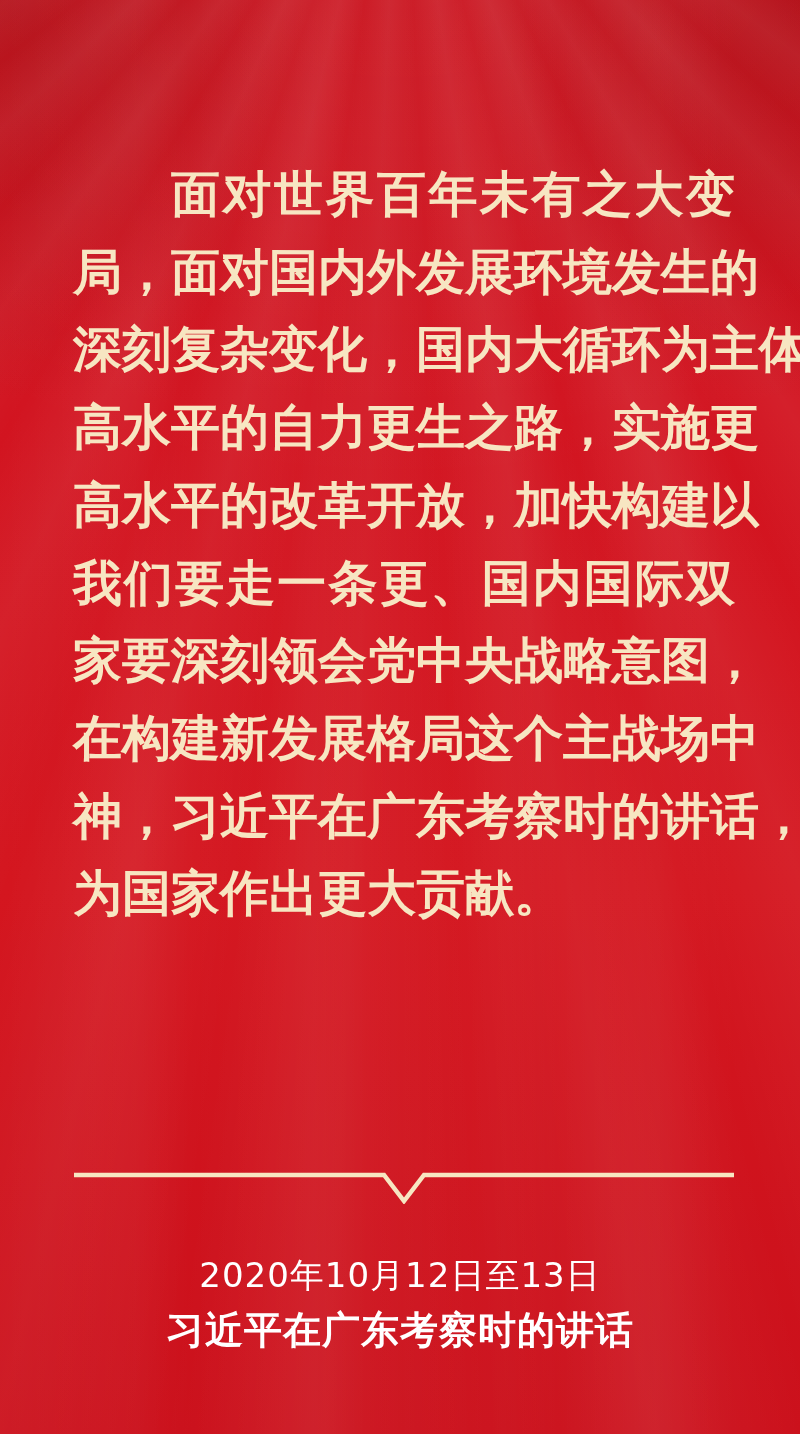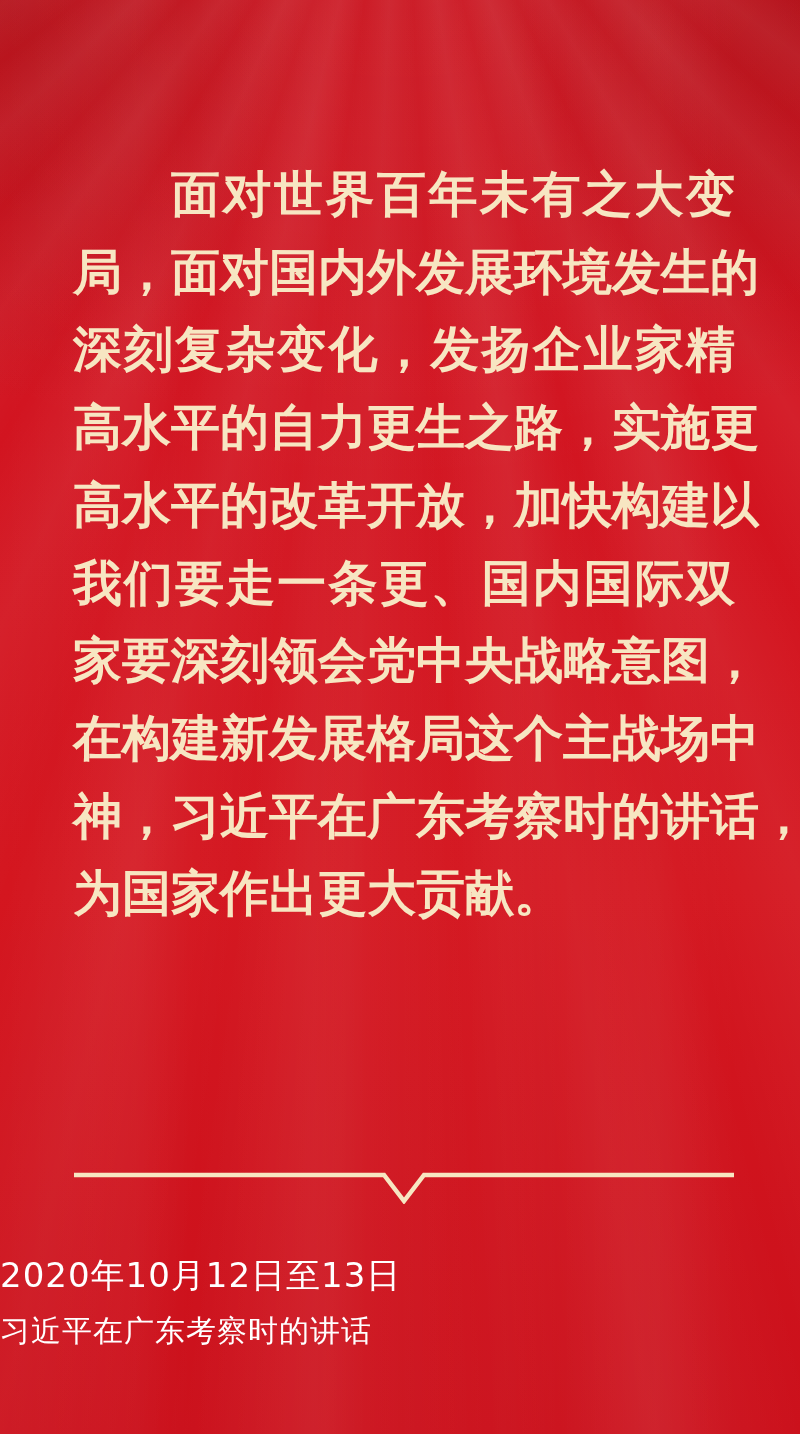--- a/index.html
+++ b/index.html
@@ -88,49 +88,49 @@
     top: 1172px;
     width: 664px;
     height: 32px;
   }
 
   .attribution {
     position: absolute;
     left: 0;
     top: 1248px;
     width: 800px;
-    text-align: left;
+    text-align: center;
     color: #ffffff;
   }
 
   .attribution-date {
     font-size: 34px;
     line-height: 55px;
     font-weight: 500;
     letter-spacing: 1px;
   }
 
   .attribution-source {
-    font-size: 30px;
+    font-size: 38px;
     line-height: 55px;
-    font-weight: 400;
+    font-weight: 700;
     letter-spacing: 1px;
   }
 </style>
 </head>
 <body>
 
 <div class="poster">
   <div class="rays"></div>
   <div class="streaks"></div>
 
   <div class="quote">
     <div class="quote-line">面对世界百年未有之大变</div>
     <div class="quote-line">局，面对国内外发展环境发生的</div>
-    <div class="quote-line">深刻复杂变化，发扬企业家精</div>
+    <div class="quote-line">深刻复杂变化，国内大循环为主体</div>
     <div class="quote-line">高水平的自力更生之路，实施更</div>
     <div class="quote-line">高水平的改革开放，加快构建以</div>
     <div class="quote-line">我们要走一条更、国内国际双</div>
     <div class="quote-line">家要深刻领会党中央战略意图，</div>
     <div class="quote-line">在构建新发展格局这个主战场中</div>
     <div class="quote-line">神，习近平在广东考察时的讲话，</div>
     <div class="quote-line">为国家作出更大贡献。</div>
   </div>
 
   <svg class="divider" viewBox="0 0 664 32" xmlns="http://www.w3.org/2000/svg">

